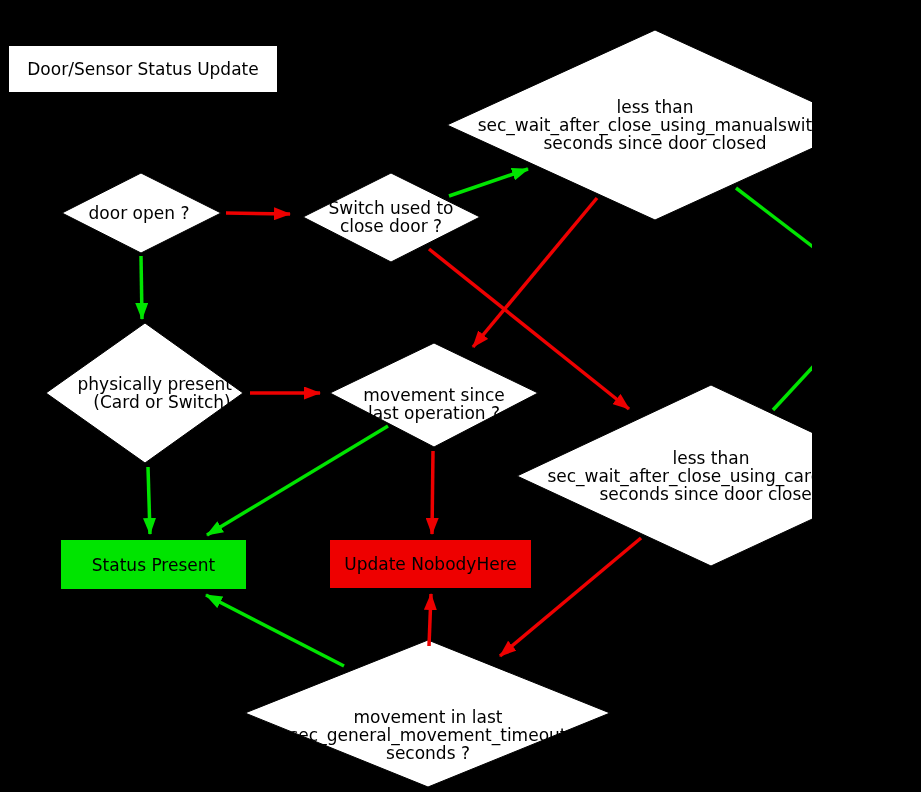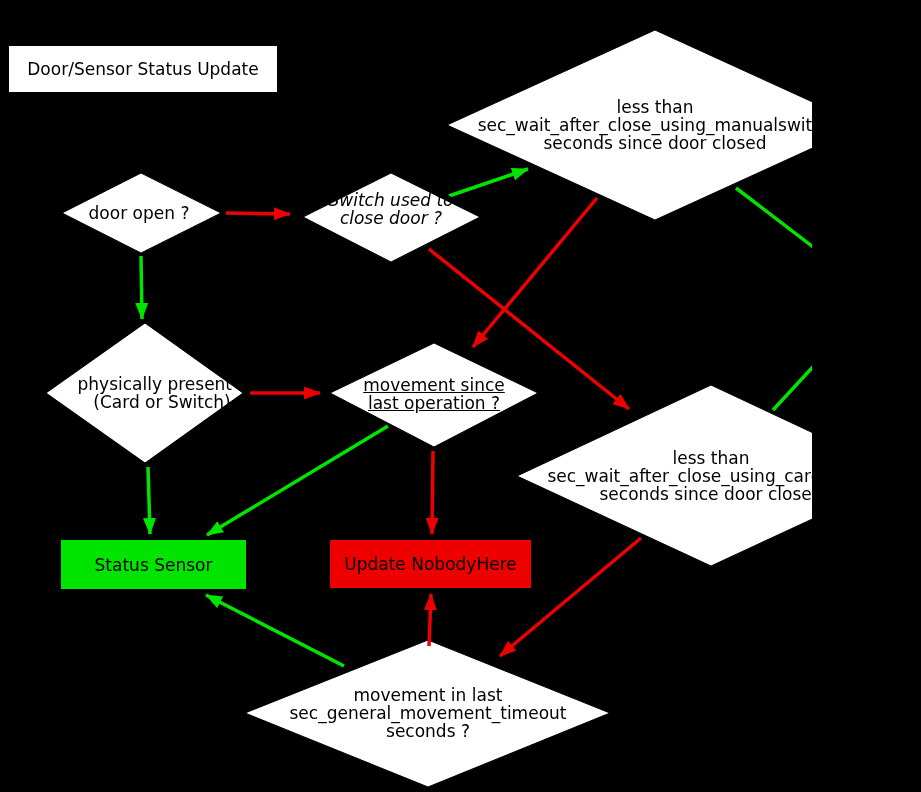--- a/index.html
+++ b/index.html
@@ -47,26 +47,26 @@
     justify-content: center;
     font-size: 17px;
     white-space: nowrap;
   }
   #title-box      { left: 8px;   top: 45px;  width: 270px; height: 48px; }
   #wait-box       { left: 837px; top: 269px; width: 82px;  height: 54px; }
   #status-present { left: 60px;  top: 539px; width: 187px; height: 51px; background: var(--green); }
   #status-nobody  { left: 329px; top: 539px; width: 203px; height: 50px; background: var(--red); }
 
   #lbl-door-open         { left: 139px; top: 213px; }
-  #lbl-switch-used       { left: 391px; top: 209px; font-style: italic; }
+  #lbl-switch-used       { left: 391px; top: 217px; }
   #lbl-manualswitch-wait { left: 655px; top: 125px; }
   #lbl-phys-present      { left: 162px; top: 393px; }
-  #lbl-movement-since    { left: 434px; top: 394px; text-decoration: underline; }
+  #lbl-movement-since    { left: 434px; top: 404px; }
   #lbl-cardphone-wait    { left: 711px; top: 476px; }
-  #lbl-movement-timeout  { left: 428px; top: 713px; }
+  #lbl-movement-timeout  { left: 428px; top: 735px; }
 </style>
 </head>
 <body>
 
 <div id="canvas">
 
   <svg id="shapes" width="921" height="792" viewBox="0 0 921 792">
     <defs>
       <marker id="ah-g" markerUnits="userSpaceOnUse" markerWidth="17" markerHeight="13" refX="16" refY="6.5" orient="auto">
         <path class="ah-green" d="M0,0 L17,6.5 L0,13 z"></path>
@@ -100,21 +100,21 @@
     <line class="edge green" x1="344" y1="666" x2="206" y2="595" marker-end="url(#ah-g)"></line>
   </svg>
 
   <div id="title-box" class="rect-node">
     <span>Door/Sensor Status Update</span>
   </div>
   <div id="wait-box" class="rect-node">
     <span>open</span>
   </div>
   <div id="status-present" class="rect-node">
-    <span>Status Sensor</span>
+    <span>Status Present</span>
   </div>
   <div id="status-nobody" class="rect-node">
     <span>Update NobodyHere</span>
   </div>
 
   <div id="lbl-door-open" class="label">door open ?</div>
   <div id="lbl-switch-used" class="label">Switch used to
 close door ?</div>
   <div id="lbl-manualswitch-wait" class="label">less than
 sec_wait_after_close_using_manualswitch

